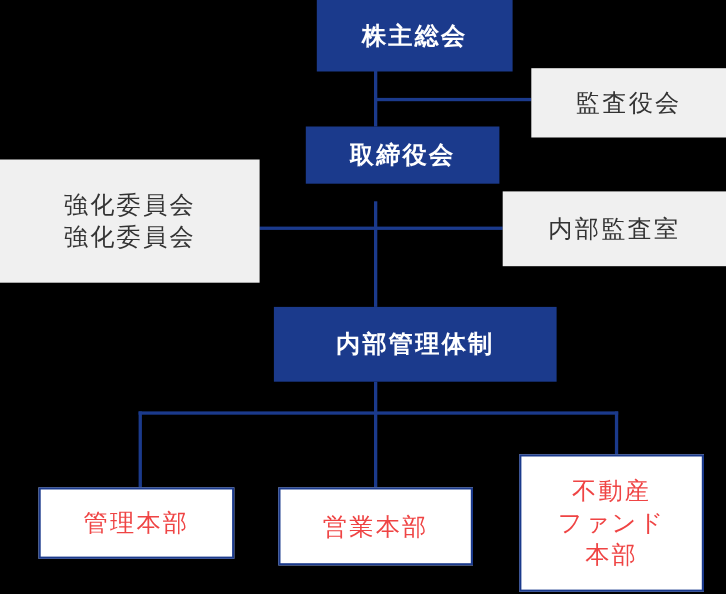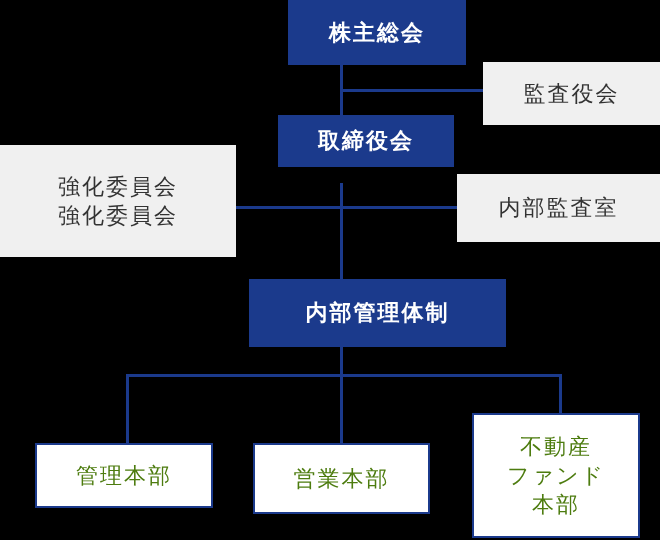--- a/index.html
+++ b/index.html
@@ -31,21 +31,21 @@
     margin-left: 36px;
   }
   .node-gray {
     background: #f0f0f0;
     color: #333333;
     font-weight: 500;
     font-size: 22px;
   }
   .node-white {
     background: #ffffff;
-    color: #4d7c0f;
+    color: #ef4444;
     font-weight: 500;
     font-size: 22px;
     border: 2px solid #1b3a8c;
   }
   .line {
     position: absolute;
     background: #1b3a8c;
   }
   .lbl { display: block; }
 </style>

